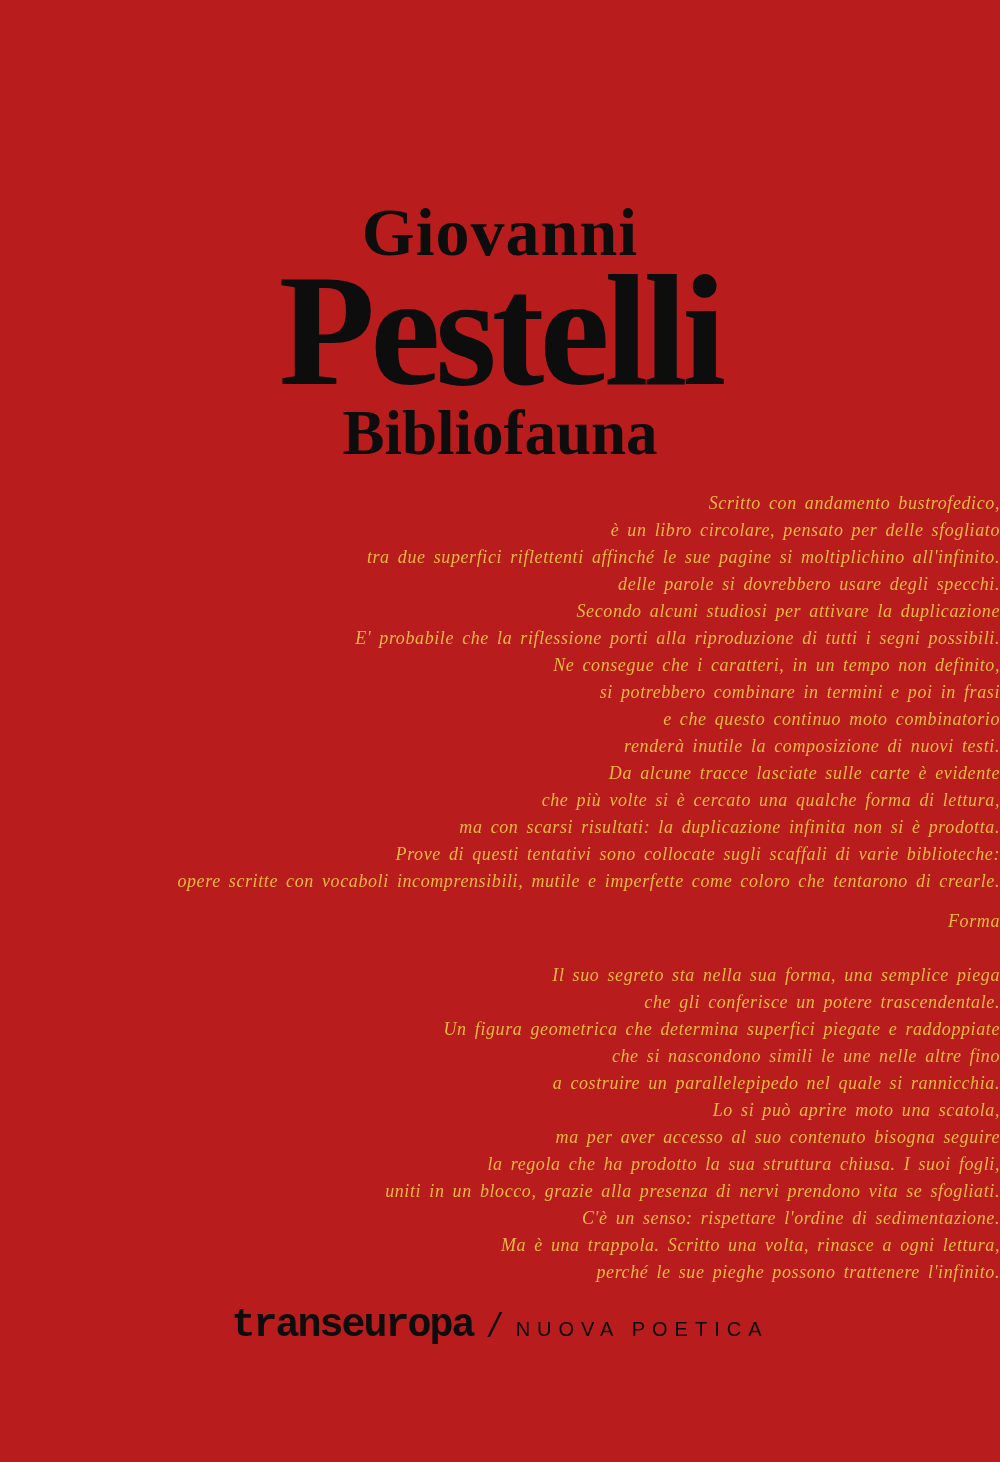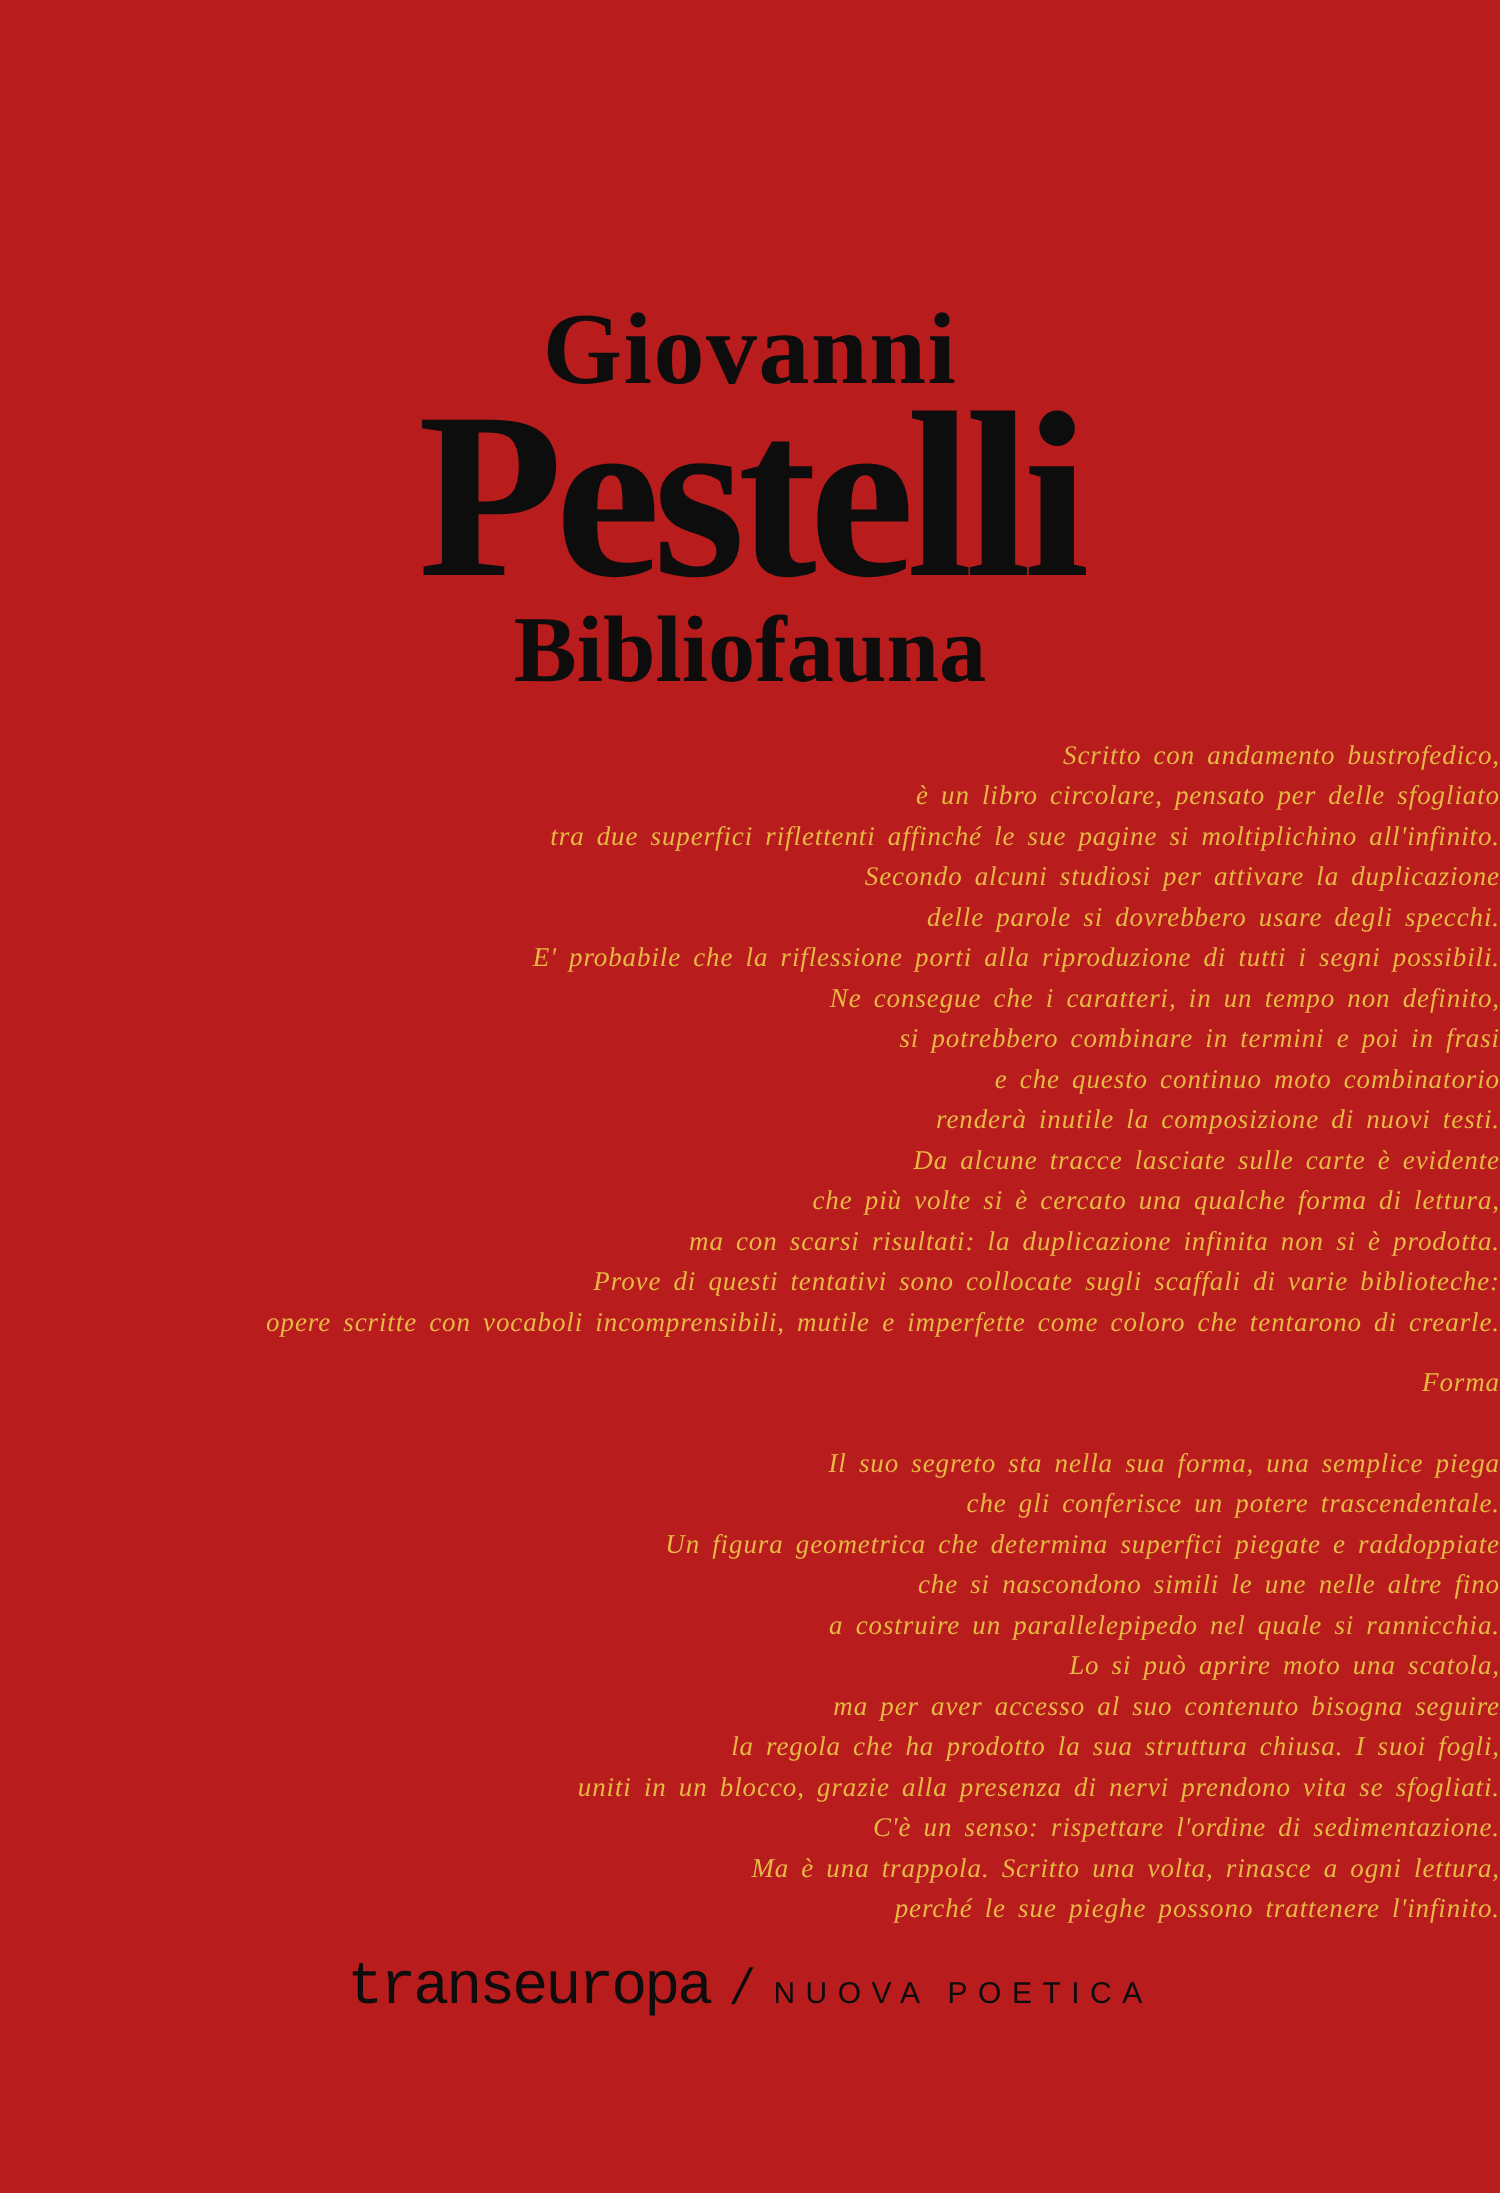--- a/index.html
+++ b/index.html
@@ -75,21 +75,21 @@
     position:absolute;
     top:1306px; left:0; width:100%;
     display:flex;
     justify-content:center;
     align-items:baseline;
     gap:16px;
     color:var(--ink);
   }
   .pub-name{
     font-family:"Liberation Mono", monospace;
-    font-weight:400;
+    font-weight:700;
     font-size:40px;
     letter-spacing:-2px;
     line-height:1;
   }
   .pub-sep{
     font-family:"DejaVu Sans", sans-serif;
     font-size:30px;
     font-style:italic;
     line-height:1;
     transform:translateY(-2px);
@@ -111,22 +111,22 @@
   <div class="author-first">Giovanni</div>
 
   <div class="author-last">Pestelli</div>
 
   <div class="book-title">Bibliofauna</div>
 
   <div class="poem poem-s1">
       <div class="poem-line">Scritto con andamento bustrofedico,</div>
       <div class="poem-line">è un libro circolare, pensato per delle sfogliato</div>
       <div class="poem-line">tra due superfici riflettenti affinché le sue pagine si moltiplichino all'infinito.</div>
+      <div class="poem-line">delle parole si dovrebbero usare degli specchi.</div>
       <div class="poem-line">Secondo alcuni studiosi per attivare la duplicazione</div>
-      <div class="poem-line">delle parole si dovrebbero usare degli specchi.</div>
       <div class="poem-line">E' probabile che la riflessione porti alla riproduzione di tutti i segni possibili.</div>
       <div class="poem-line">Ne consegue che i caratteri, in un tempo non definito,</div>
       <div class="poem-line">si potrebbero combinare in termini e poi in frasi</div>
       <div class="poem-line">e che questo continuo moto combinatorio</div>
       <div class="poem-line">renderà inutile la composizione di nuovi testi.</div>
       <div class="poem-line">Da alcune tracce lasciate sulle carte è evidente</div>
       <div class="poem-line">che più volte si è cercato una qualche forma di lettura,</div>
       <div class="poem-line">ma con scarsi risultati: la duplicazione infinita non si è prodotta.</div>
       <div class="poem-line">Prove di questi tentativi sono collocate sugli scaffali di varie biblioteche:</div>
       <div class="poem-line">opere scritte con vocaboli incomprensibili, mutile e imperfette come coloro che tentarono di crearle.</div>

